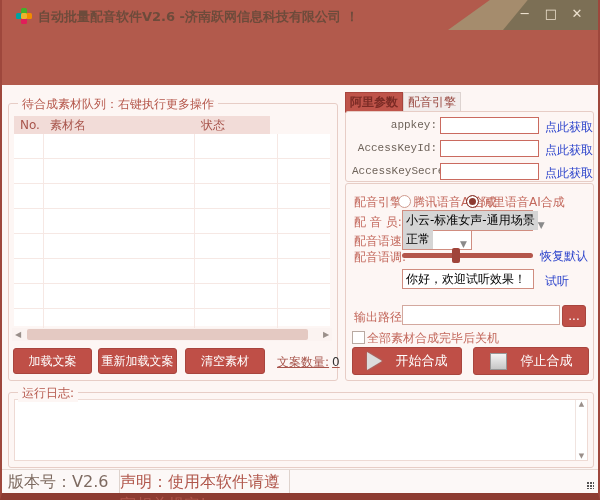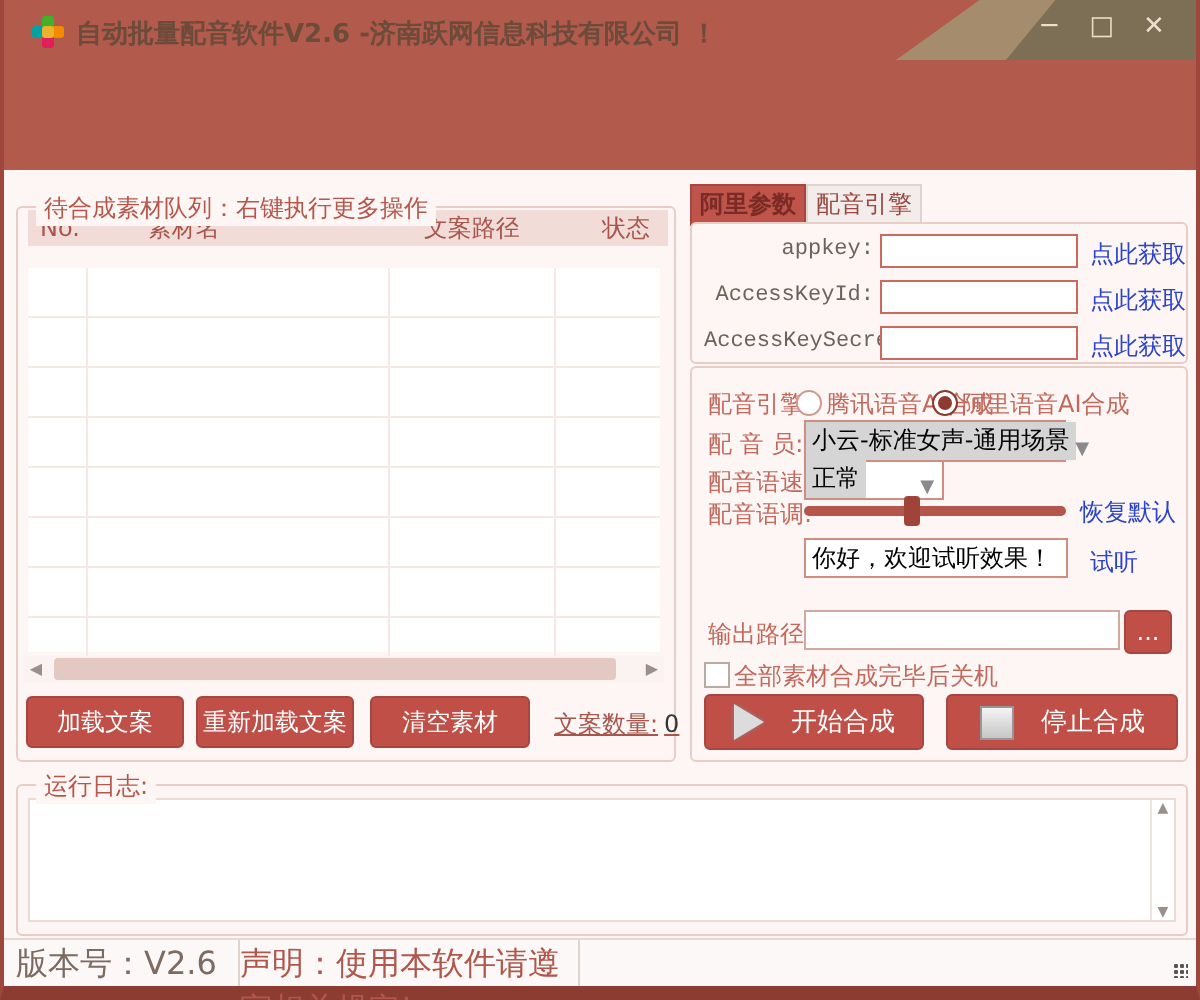--- a/index.html
+++ b/index.html
@@ -94,24 +94,23 @@
       <span>□</span>
       <span>✕</span>
     </div>
   </div>
 
   <div class="content">
 
     <div class="gbox" style="left:6px;top:18px;width:328px;height:276px;"></div>
     <div class="glegend" style="left:16px;top:11px;">待合成素材队列：右键执行更多操作</div>
 
-    <div class="thead" style="left:12px;top:20px;width:320px;gap:28px;">
+    <div class="thead" style="left:12px;top:31px;width:256px;">
       <div class="thcell c0">No.</div>
       <div class="thcell c1">素材名</div>
-      <div class="thcell c2">文案路径</div>
       <div class="thcell c3">状态</div>
     </div>
     <div class="tbody" style="left:12px;top:49px;width:316px;height:192px;">
         <div class="trow">
           <div class="tcell c0"></div>
           <div class="tcell c1"></div>
           <div class="tcell c2"></div>
           <div class="tcell c3"></div>
         </div>
         <div class="trow">

